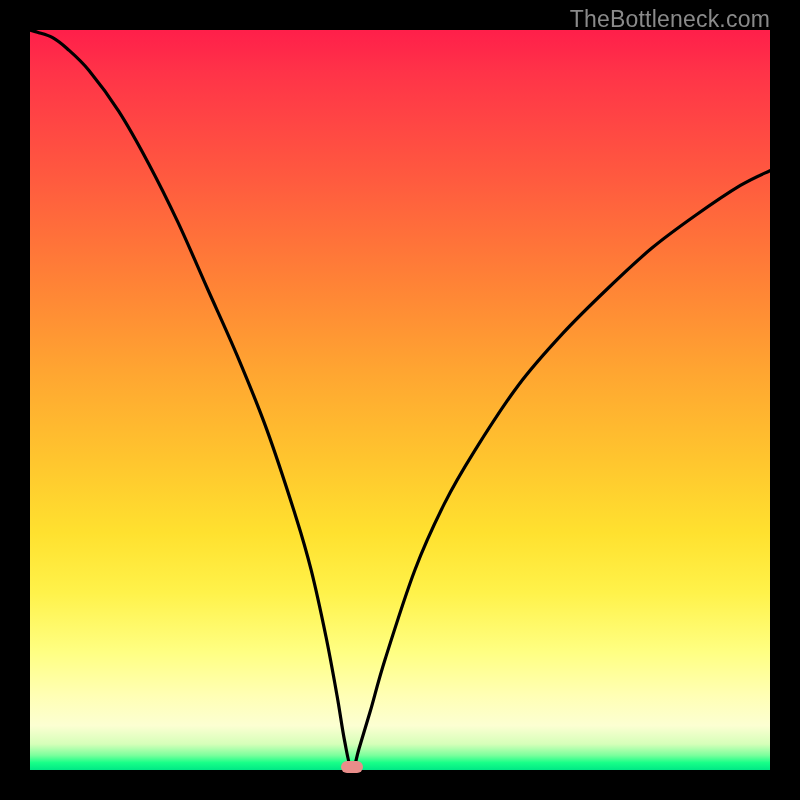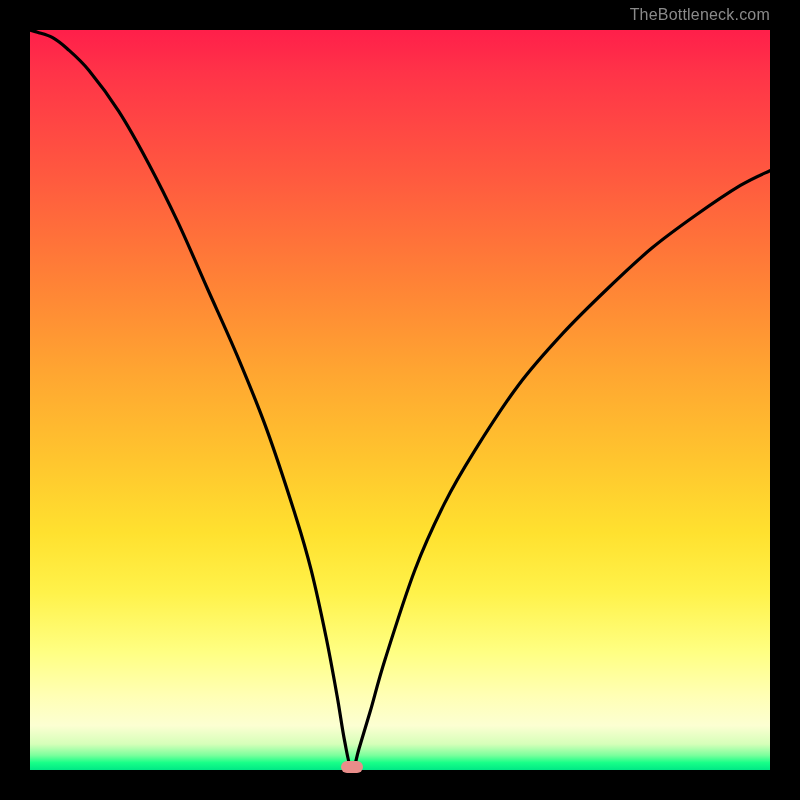--- a/index.html
+++ b/index.html
@@ -40,21 +40,21 @@
       #7cff9d 98%,
       #18ff88 99%,
       #00e886 100%
     );
   }
   .watermark {
     position: absolute;
     top: 6px;
     right: 30px;
     color: #8a8a8a;
-    font-size: 16px;
+    font-size: 23px;
     font-weight: 500;
     letter-spacing: 0.2px;
     user-select: none;
   }
   svg.curve {
     position: absolute;
     left: 0;
     top: 0;
     width: 740px;
     height: 740px;

